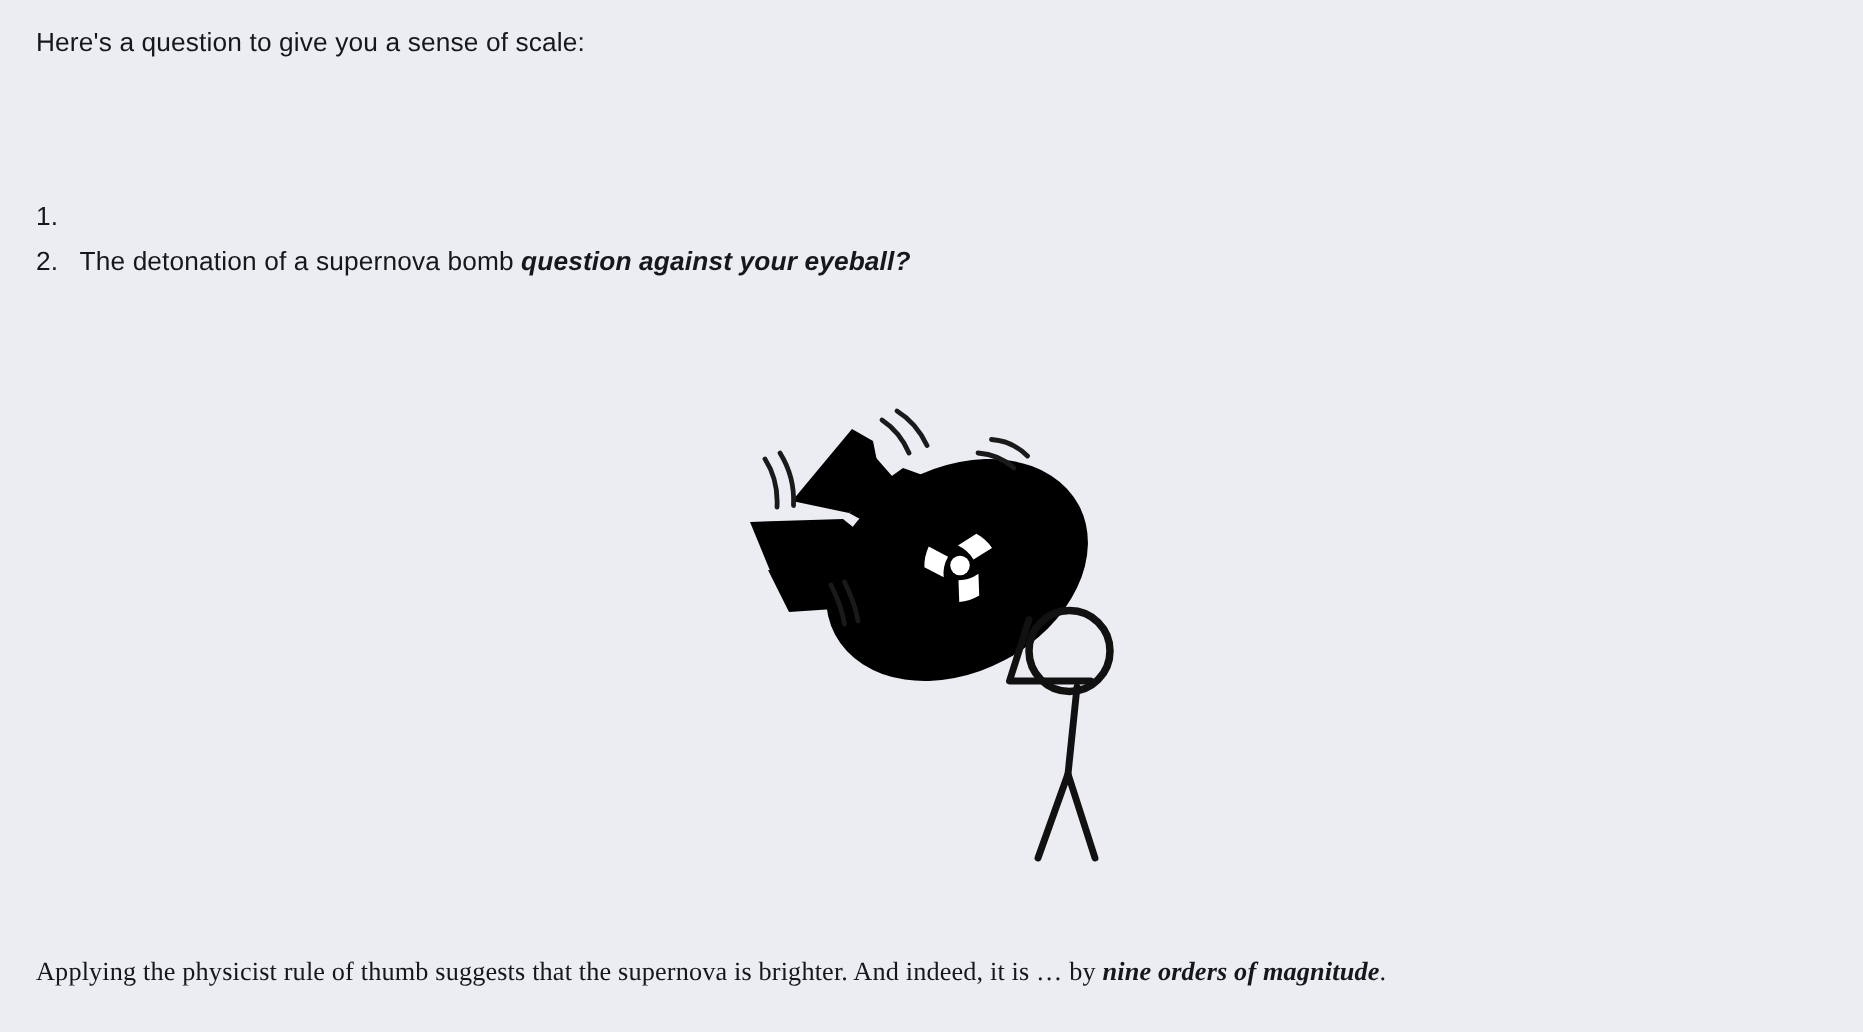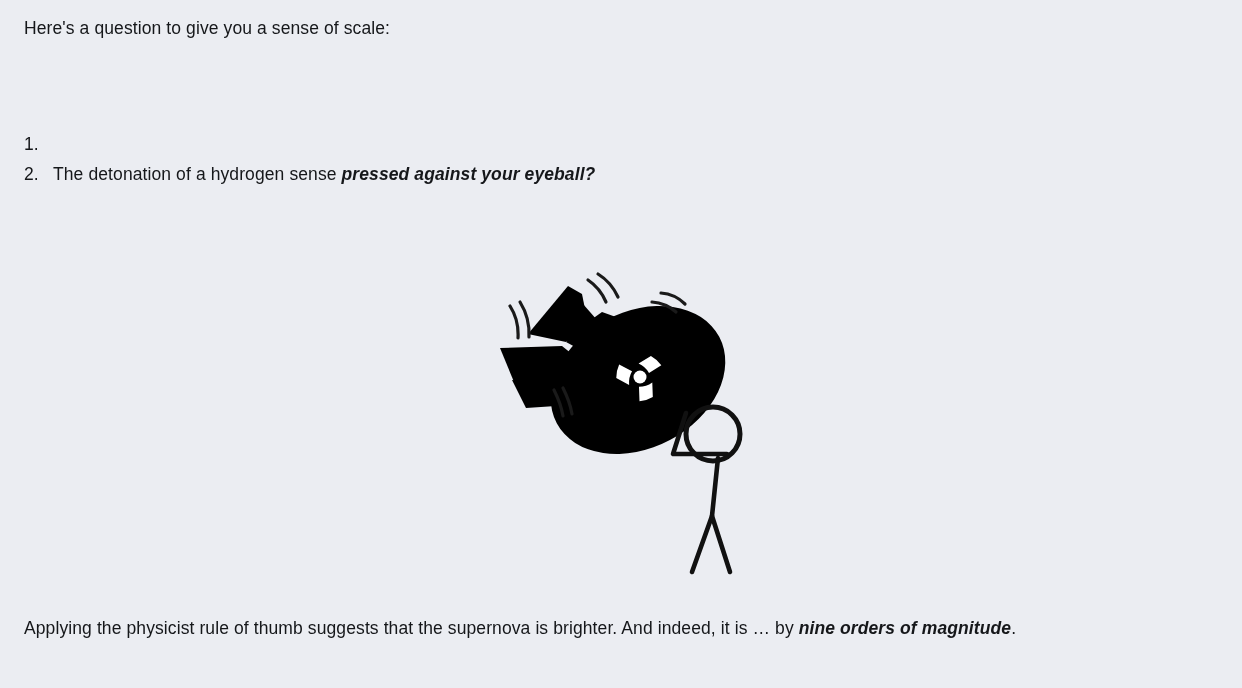--- a/index.html
+++ b/index.html
@@ -64,22 +64,23 @@
     left: 0;
     top: 0;
   }
   .emph {
     font-weight: 700;
     font-style: italic;
   }
   .para-conclusion {
     position: absolute;
     left: 24px;
-    top: 614px;
+    top: 633px;
     width: 1186px;
+    font-family: Liberation Serif, serif;
   }
 
   .figure {
     position: absolute;
     left: 470px;
     top: 258px;
     width: 320px;
     height: 340px;
   }
   .figure svg {
@@ -94,21 +95,21 @@
 <div class="page">
 
   <p class="para para-intro">Here's a question to give you a sense of scale:</p>
 
 
   <ol class="choices">
     <li class="choice">
       <span class="marker">1.</span><span class="emph"></span>
     </li>
     <li class="choice">
-      <span class="marker">2.</span><span>The detonation of a hydrogen sense </span><span class="emph">pressed against your eyeball?</span>
+      <span class="marker">2.</span><span>The detonation of a supernova bomb </span><span class="emph">question against your eyeball?</span>
     </li>
   </ol>
 
   <div class="figure">
     <svg viewBox="0 0 320 340" xmlns="http://www.w3.org/2000/svg">
 
       <g>
         <path d="M 58 76 L 98 28 L 112 36 L 118 66 L 96 84 Z" fill="#000000"></path>
         <path d="M 96 84 L 118 66 L 134 74 L 118 96 Z" fill="#000000"></path>
         <path d="M 30 90 L 92 88 L 112 104 L 108 132 L 44 124 Z" fill="#000000"></path>

